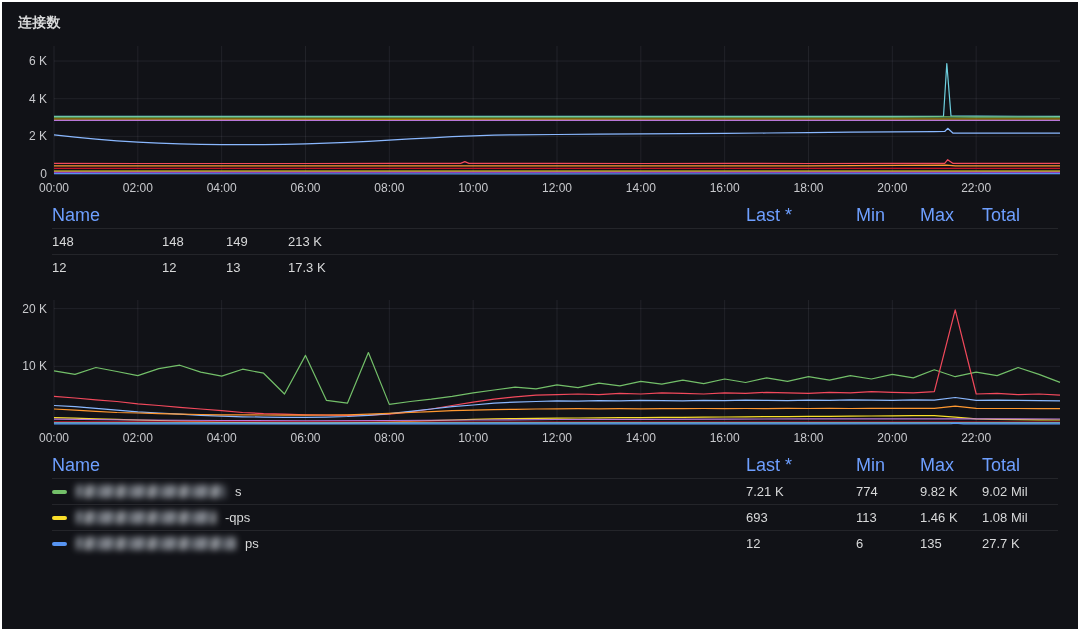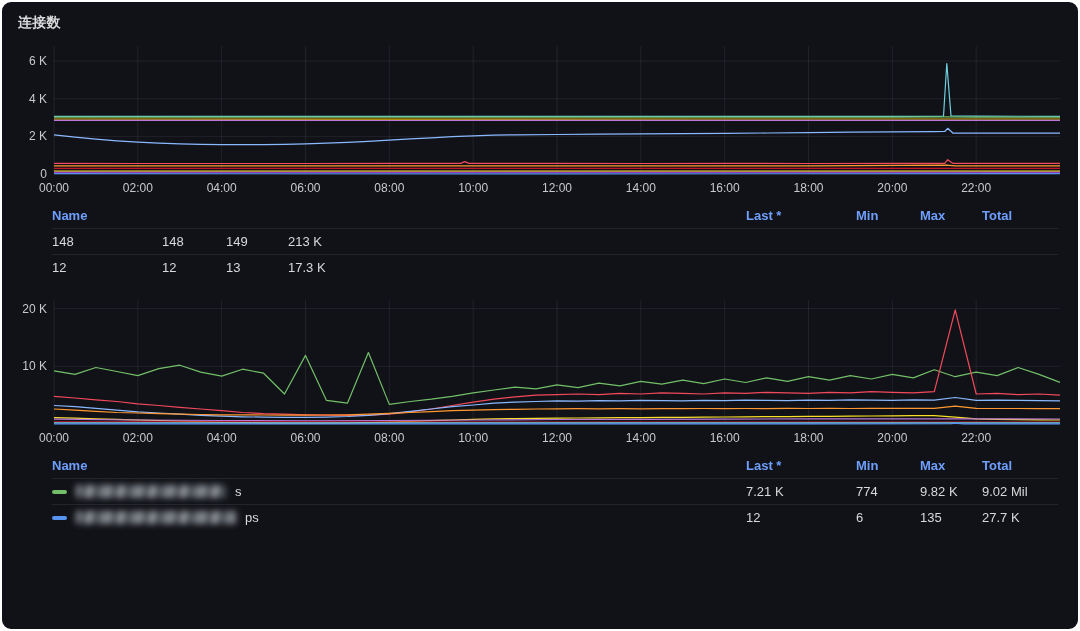--- a/index.html
+++ b/index.html
@@ -1,26 +1,26 @@
 <!DOCTYPE html>
 <html><head>
 <meta charset="utf-8">
 <style>
   *{box-sizing:border-box}
   html,body{margin:0;padding:0;background:#ffffff}
   body{font-family:"Liberation Sans","DejaVu Sans",sans-serif}
-  .frame{width:1080px;height:631px;border:2px solid #ffffff;border-radius:11px;
+  .frame{width:1080px;height:631px;border:2px solid #ffffff;border-radius:1px;
          background:#111217;overflow:hidden;position:relative}
   .panel{padding:10px 14px 4px}
   .panel-title{font-size:14px;font-weight:700;color:#d8d9da;margin:2px 0 8px 2px;letter-spacing:.2px}
   .chart{line-height:0}
   .legend{margin:2px 6px 0 36px;font-size:13px;color:#d8d9da}
   .legend-row{display:flex;align-items:center;height:26px}
   .legend-row + .legend-row{border-top:1px solid rgba(204,204,220,.10)}
-  .legend-head{font-size:13px;font-weight:700}
+  .legend-head{font-size:18px;font-weight:400}
   .legend-head > div{color:#6e9fff}
   .col-name{flex:1;display:flex;align-items:center;gap:9px;min-width:0}
   .col-num{text-align:left;white-space:nowrap}
   .col-last{width:110px}
   .col-min{width:64px}
   .col-max{width:62px}
   .col-total{width:76px}
   .series-icon{width:15px;height:4px;border-radius:2px;flex:none}
   .redacted{height:13px;border-radius:2px;flex:none;opacity:.85;
     background:repeating-linear-gradient(100deg,#9aa0a8 0 6px,#42464d 6px 11px,#b8bcc2 11px 17px,#565b63 17px 25px,#8d9199 25px 31px);
@@ -160,20 +160,31 @@
             <div class="redacted" style="width: 150px;"></div>
             <div class="suffix">s</div>
           </div>
           <div class="col-num col-last">7.21 K</div>
           <div class="col-num col-min">774</div>
           <div class="col-num col-max">9.82 K</div>
           <div class="col-num col-total">9.02 Mil</div>
         </div>
         <div class="legend-row">
           <div class="col-name">
+            <div class="series-icon" style="background: rgb(250, 222, 42);"></div>
+            <div class="redacted" style="width: 140px;"></div>
+            <div class="suffix">-qps</div>
+          </div>
+          <div class="col-num col-last">693</div>
+          <div class="col-num col-min">113</div>
+          <div class="col-num col-max">1.46 K</div>
+          <div class="col-num col-total">1.08 Mil</div>
+        </div>
+        <div class="legend-row">
+          <div class="col-name">
             <div class="series-icon" style="background: rgb(87, 148, 242);"></div>
             <div class="redacted" style="width: 160px;"></div>
             <div class="suffix">ps</div>
           </div>
           <div class="col-num col-last">12</div>
           <div class="col-num col-min">6</div>
           <div class="col-num col-max">135</div>
           <div class="col-num col-total">27.7 K</div>
         </div>
       </div>

